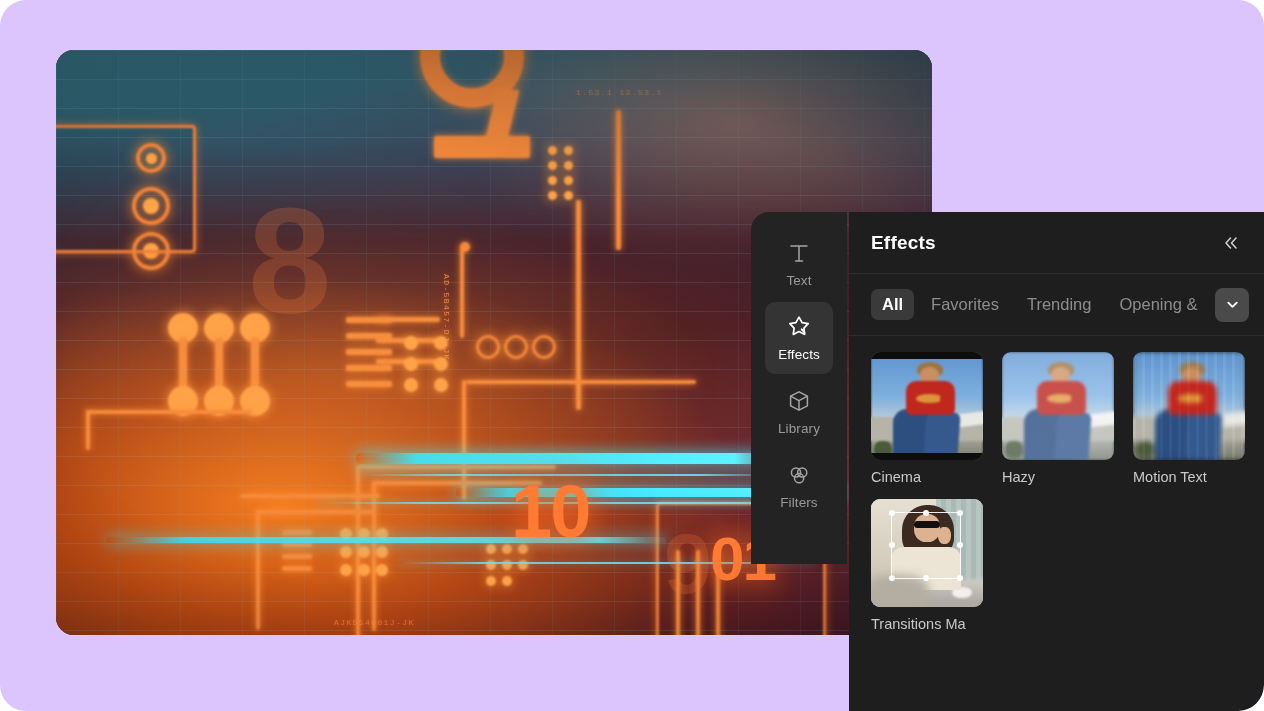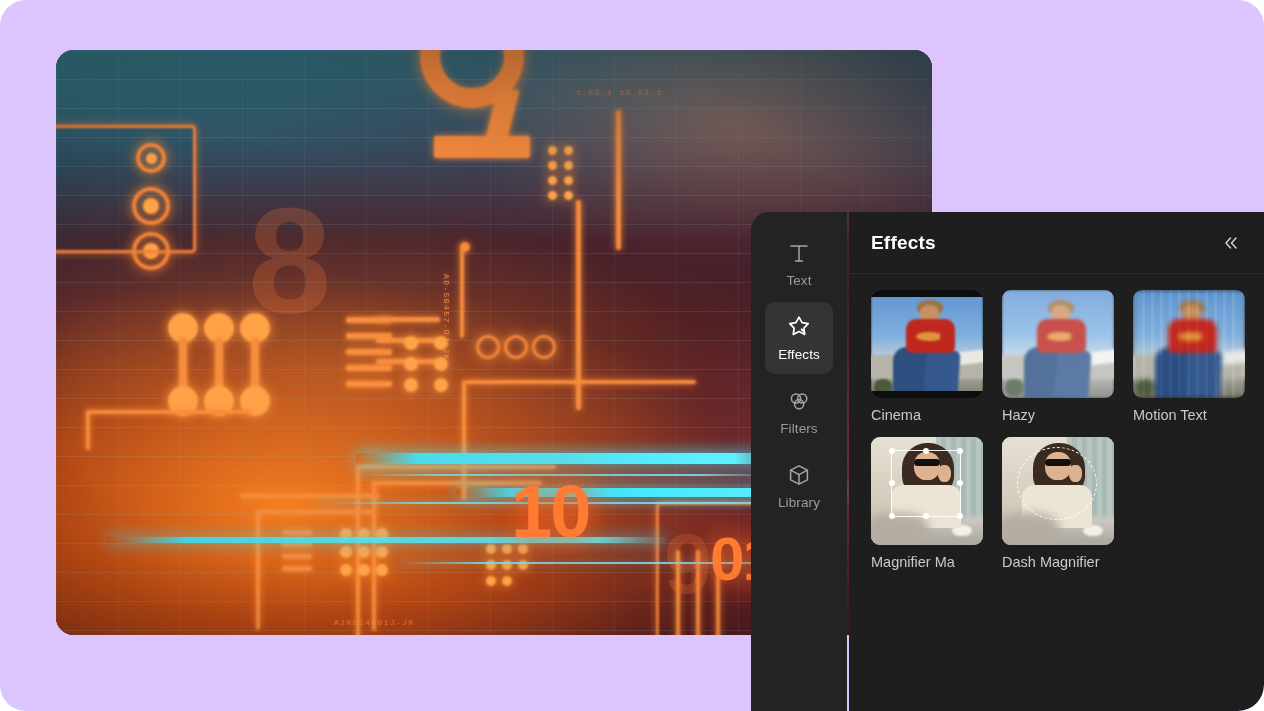--- a/index.html
+++ b/index.html
@@ -105,21 +105,21 @@
   .vhaze {
     position: absolute; inset: 0;
     background: radial-gradient(60% 38% at 32% 56%, rgba(255,160,70,.26) 0%, rgba(255,120,40,0) 72%);
     filter: blur(10px);
   }
 
   
   #rail {
     position: absolute;
     left: 751px; top: 212px;
-    width: 96px; height: 499px;
+    width: 96px; height: 352px;
     background: #232323;
     border-top-left-radius: 18px;
     padding-top: 16px;
     z-index: 5;
   }
   .rail-item {
     width: 68px; margin: 0 auto 2px auto;
     height: 72px;
     border-radius: 10px;
     display: flex; flex-direction: column;
@@ -418,53 +418,64 @@
           <path d="M15.6 15.2 L18.4 18.4" stroke-linecap="round"></path>
           <circle cx="16.2" cy="16" r=".9" fill="#ffffff" stroke="none"></circle>
         </svg>
       </span>
       <span class="rail-lbl">Effects</span>
     </div>
 
 
     <div class="rail-item">
       <span class="rail-ico">
+        <svg width="24" height="24" viewBox="0 0 24 24" fill="none" stroke="#a5a5a5" stroke-width="1.5" stroke-linejoin="round">
+          <path d="M12 2.8 L20.4 7.2 V16.8 L12 21.2 L3.6 16.8 V7.2 Z"></path>
+          <path d="M3.6 7.2 L12 11.6 L20.4 7.2"></path>
+          <path d="M12 11.6 V21.2"></path>
+        </svg>
+      </span>
+      <span class="rail-lbl">Library</span>
+    </div>
+
+    <div class="rail-item">
+      <span class="rail-ico">
         <svg width="24" height="24" viewBox="0 0 24 24" fill="none" stroke="#a5a5a5" stroke-width="1.5">
           <circle cx="9" cy="9.5" r="4.6"></circle>
           <circle cx="15.2" cy="9.5" r="4.6"></circle>
           <circle cx="12.1" cy="15.2" r="4.6"></circle>
         </svg>
       </span>
       <span class="rail-lbl">Filters</span>
-    </div>
-
-    <div class="rail-item">
-      <span class="rail-ico">
-        <svg width="24" height="24" viewBox="0 0 24 24" fill="none" stroke="#a5a5a5" stroke-width="1.5" stroke-linejoin="round">
-          <path d="M12 2.8 L20.4 7.2 V16.8 L12 21.2 L3.6 16.8 V7.2 Z"></path>
-          <path d="M3.6 7.2 L12 11.6 L20.4 7.2"></path>
-          <path d="M12 11.6 V21.2"></path>
-        </svg>
-      </span>
-      <span class="rail-lbl">Library</span>
     </div>
   </div>
 
   <div id="panel">
 
     <div id="panel-head">
       <div id="panel-title">Effects</div>
       <div id="collapse-btn">
         <svg width="18" height="18" viewBox="0 0 18 18" fill="none" stroke="#d2d2d2" stroke-width="1.5" stroke-linecap="round" stroke-linejoin="round">
           <path d="M8.5 4 L4 9 L8.5 14"></path>
           <path d="M14 4 L9.5 9 L14 14"></path>
         </svg>
       </div>
     </div>
 
+    <div id="tabrow">
+      <div class="tab active">All</div>
+      <div class="tab">Favorites</div>
+      <div class="tab">Trending</div>
+      <div class="tab">Opening &amp;</div>
+      <div id="tab-more">
+        <svg width="15" height="15" viewBox="0 0 16 16" fill="none" stroke="#ffffff" stroke-width="2" stroke-linecap="round" stroke-linejoin="round">
+          <path d="M3.5 6 L8 10.5 L12.5 6"></path>
+        </svg>
+      </div>
+    </div>
 
     <div id="grid">
 
       <div class="card">
         <div class="thumb">
           <div class="sceneA blur-soft">
             <div class="sA-ground"></div>
               <div class="sA-bldg"></div>
               <div class="sA-roof"></div>
             <div class="sA-jeans"></div>
@@ -540,39 +551,21 @@
             <div class="sel-h" style="left:-3px; top:-3px;"></div>
             <div class="sel-h" style="left:50%; top:-3px; margin-left:-3px;"></div>
             <div class="sel-h" style="right:-3px; top:-3px;"></div>
             <div class="sel-h" style="left:-3px; top:50%; margin-top:-3px;"></div>
             <div class="sel-h" style="right:-3px; top:50%; margin-top:-3px;"></div>
             <div class="sel-h" style="left:-3px; bottom:-3px;"></div>
             <div class="sel-h" style="left:50%; bottom:-3px; margin-left:-3px;"></div>
             <div class="sel-h" style="right:-3px; bottom:-3px;"></div>
           </div>
         </div>
-        <div class="card-lbl">Magnifier Ma</div>
+        <div class="card-lbl">Transitions Ma</div>
       </div>
 
-      <div class="card">
-        <div class="thumb">
-          <div class="sceneB">
-            <div class="sB-wall"></div>
-              <div class="sB-curtain"></div>
-            <div class="sB-table"></div>
-              <div class="sB-cup"></div>
-            <div class="sB-hair"></div>
-              <div class="sB-face"></div>
-              <div class="sB-glass"></div>
-            <div class="sB-blazer"></div>
-              <div class="sB-hand"></div>
-            <div class="sB-fg"></div>
-          </div>
-          <div class="dash-circle"></div>
-        </div>
-        <div class="card-lbl">Dash Magnifier</div>
-      </div>
 
 
     </div>
   </div>
 
 </div>
 
 </body></html>

